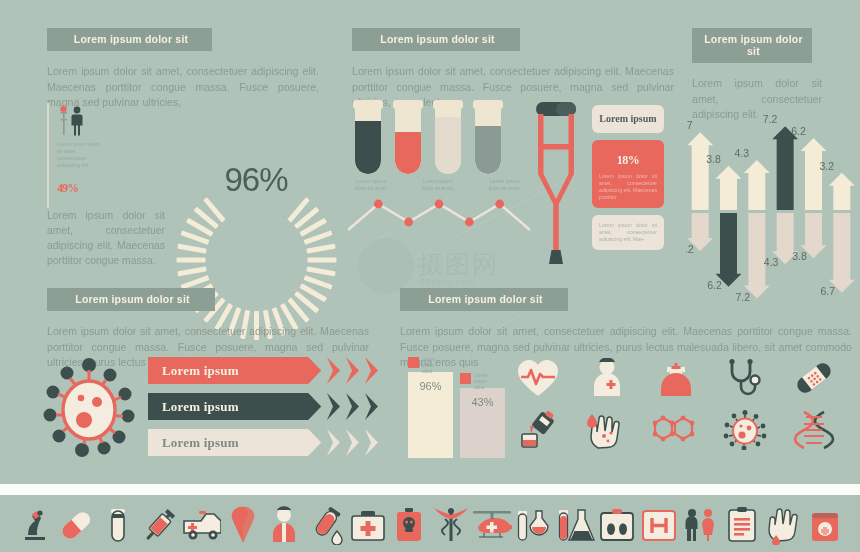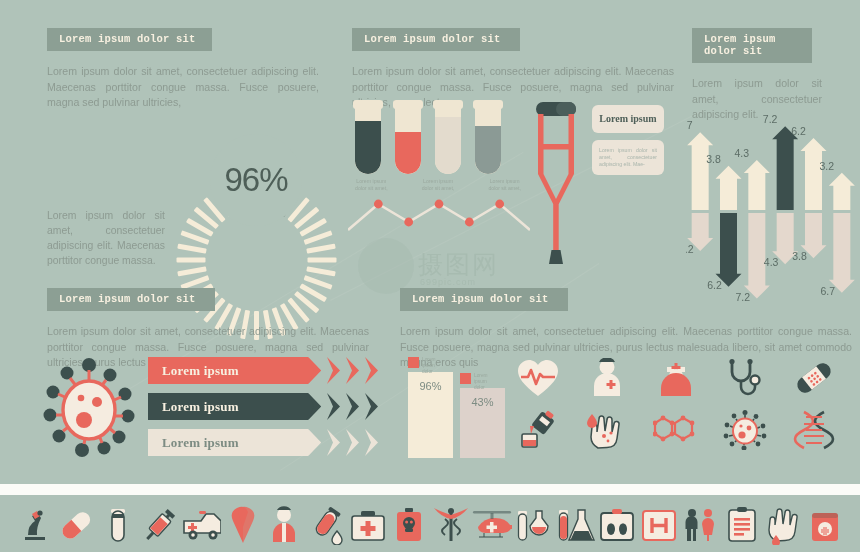--- a/index.html
+++ b/index.html
@@ -9,26 +9,27 @@
     background: #b0c3b9;
     position: relative;
     overflow: hidden;
   }
   .stage { position: absolute; inset: 0; background: #b0c3b9; }
 
   
   .hdr {
     background: #8c9f94;
     color: #f7f0e0;
-    font-family: Liberation Mono, monospace;
+    font-family: Liberation Sans, sans-serif;
     font-weight: bold;
     font-size: 10.5px;
     letter-spacing: .2px;
     padding: 5px 9px 6px 12px;
     display: inline-block;
+    text-align: center;
   }
   .body-txt {
     color: #8d9b92;
     font-size: 10.6px;
     line-height: 15.5px;
     text-align: justify;
   }
   .tiny { font-size: 5.2px; line-height: 7px; color: #9aa99f; }
 
   
@@ -171,20 +172,35 @@
   <div class="wm-ring"></div>
   <div class="wm-text">摄图网</div>
   <div class="wm-sub">699pic.com</div>
 
   <div id="sec1">
     <div class="hdr">Lorem ipsum dolor sit</div>
     <div class="body-txt para">Lorem ipsum dolor sit amet, consectetuer adipiscing elit. Maecenas porttitor congue massa. Fusce posuere, magna sed pulvinar ultricies,</div>
   </div>
 
   <div class="persona-wrap">
+    <div class="persona">
+      <div class="glyph">
+        <svg width="30" height="31" viewBox="0 0 30 31">
+          <circle cx="20" cy="5" r="3.4" fill="#3c4f4d"></circle>
+          <path d="M16.5 9.5 h7 a2 2 0 0 1 2 2 v9 h-2.5 v10 h-2 v-10 h-2 v10 h-2 v-10 h-2.5 v-9 a2 2 0 0 1 2 -2 z" fill="#3c4f4d"></path>
+          <rect x="6" y="8" width="1.6" height="22" fill="#8d9b92"></rect>
+          <rect x="3.5" y="6.5" width="6.5" height="2" rx="1" fill="#8d9b92"></rect>
+          <rect x="3.5" y="14" width="6.5" height="1.4" fill="#8d9b92"></rect>
+          <rect x="3.5" y="1.5" width="6" height="5" rx="1" fill="#e8685d"></rect>
+          <rect x="5.5" y="0.4" width="2" height="1.6" fill="#e8685d"></rect>
+        </svg>
+      </div>
+      <div class="tiny cap">Lorem ipsum dolor sit amet, consectetuer adipiscing elit.</div>
+      <div class="pct"><span>49</span><span>%</span></div>
+    </div>
   </div>
 
   <div id="sec1-foot">
     <div class="body-txt">Lorem ipsum dolor sit amet, consectetuer adipiscing elit. Maecenas porttitor congue massa.</div>
   </div>
 
   <div id="gauge">
       <div class="tick" style="background: rgb(125, 141, 133); transform: rotate(350deg);"></div>
       <div class="tick" style="background: rgb(125, 141, 133); transform: rotate(340deg);"></div>
       <div class="tick" style="background: rgb(245, 236, 216); transform: rotate(330deg);"></div>
@@ -280,20 +296,24 @@
       <path d="M13 74 L28.2 104 L33.8 104 L49 74 L43.5 74 L31 99 L18.5 74 Z" fill="#e8685d"></path>
       <rect x="28.2" y="100" width="5.5" height="50" fill="#e8685d"></rect>
       <path d="M26.5 150 h9 l2.5 14 h-14 z" fill="#3c4f4d"></path>
     </svg>
   </div>
 
   <div id="cards">
     <div class="card cream">
       <div class="card-title">Lorem ipsum</div>
     </div>
+    <div class="card red">
+      <div class="big"><span>18</span><span>%</span></div>
+      <div class="sm-red">Lorem ipsum dolor sit amet, consectetuer adipiscing elit. Maecenas porttitor</div>
+    </div>
     <div class="card cream">
       <div class="sm-cream">Lorem ipsum dolor sit amet, consectetuer adipiscing elit. Mae-</div>
     </div>
   </div>
 
   <div id="sec3">
     <div class="hdr">Lorem ipsum dolor sit</div>
     <div class="body-txt para">Lorem ipsum dolor sit amet, consectetuer adipiscing elit.</div>
   </div>
 

